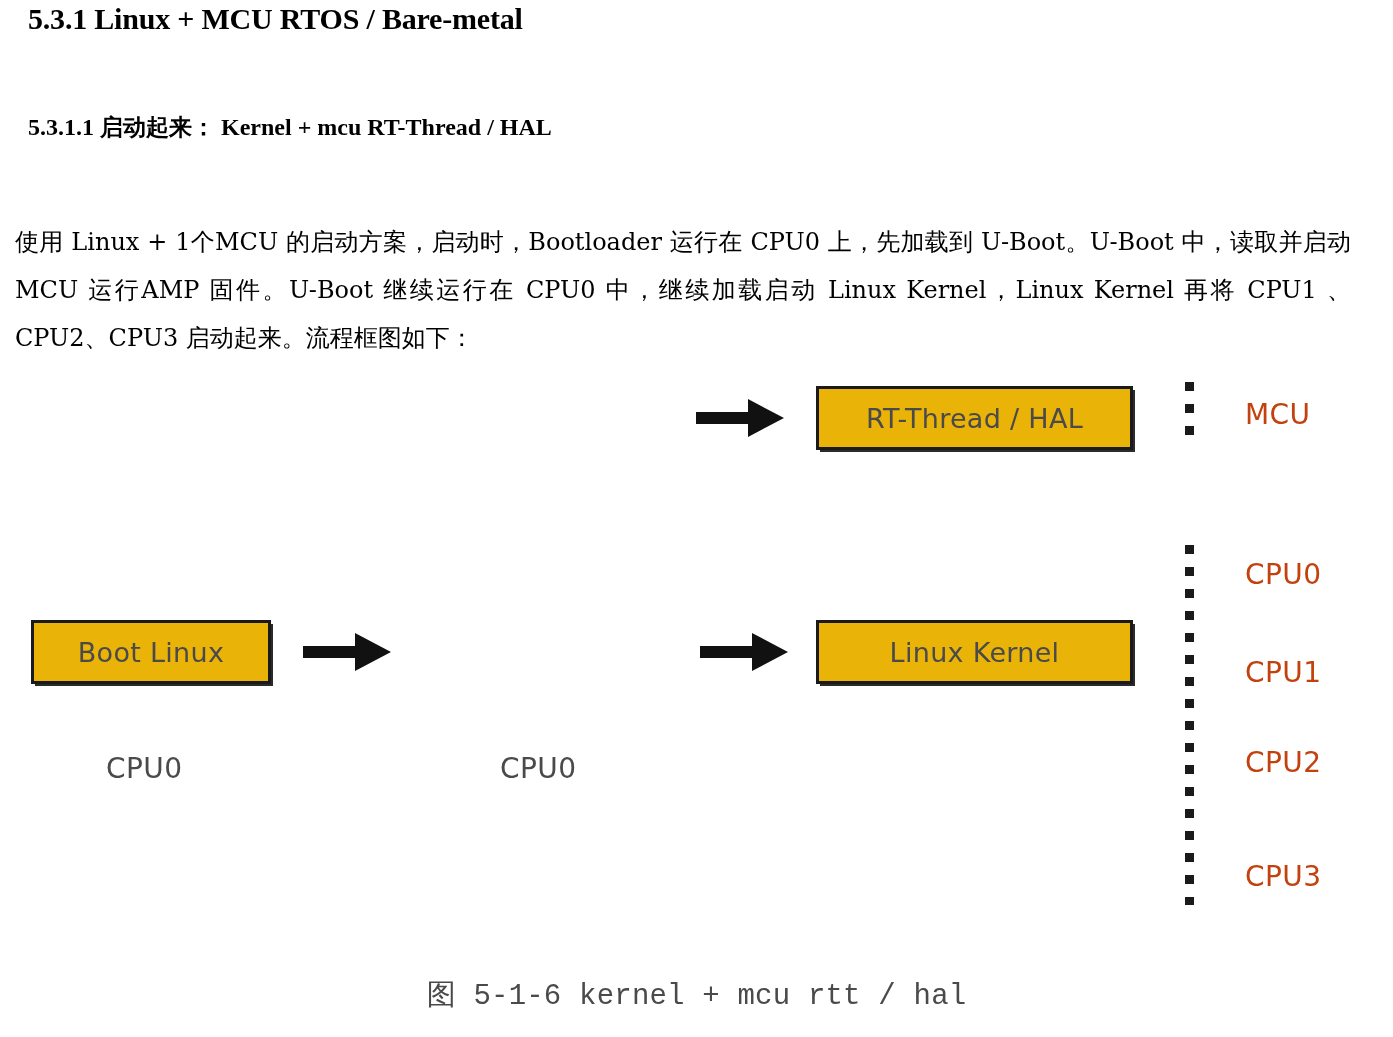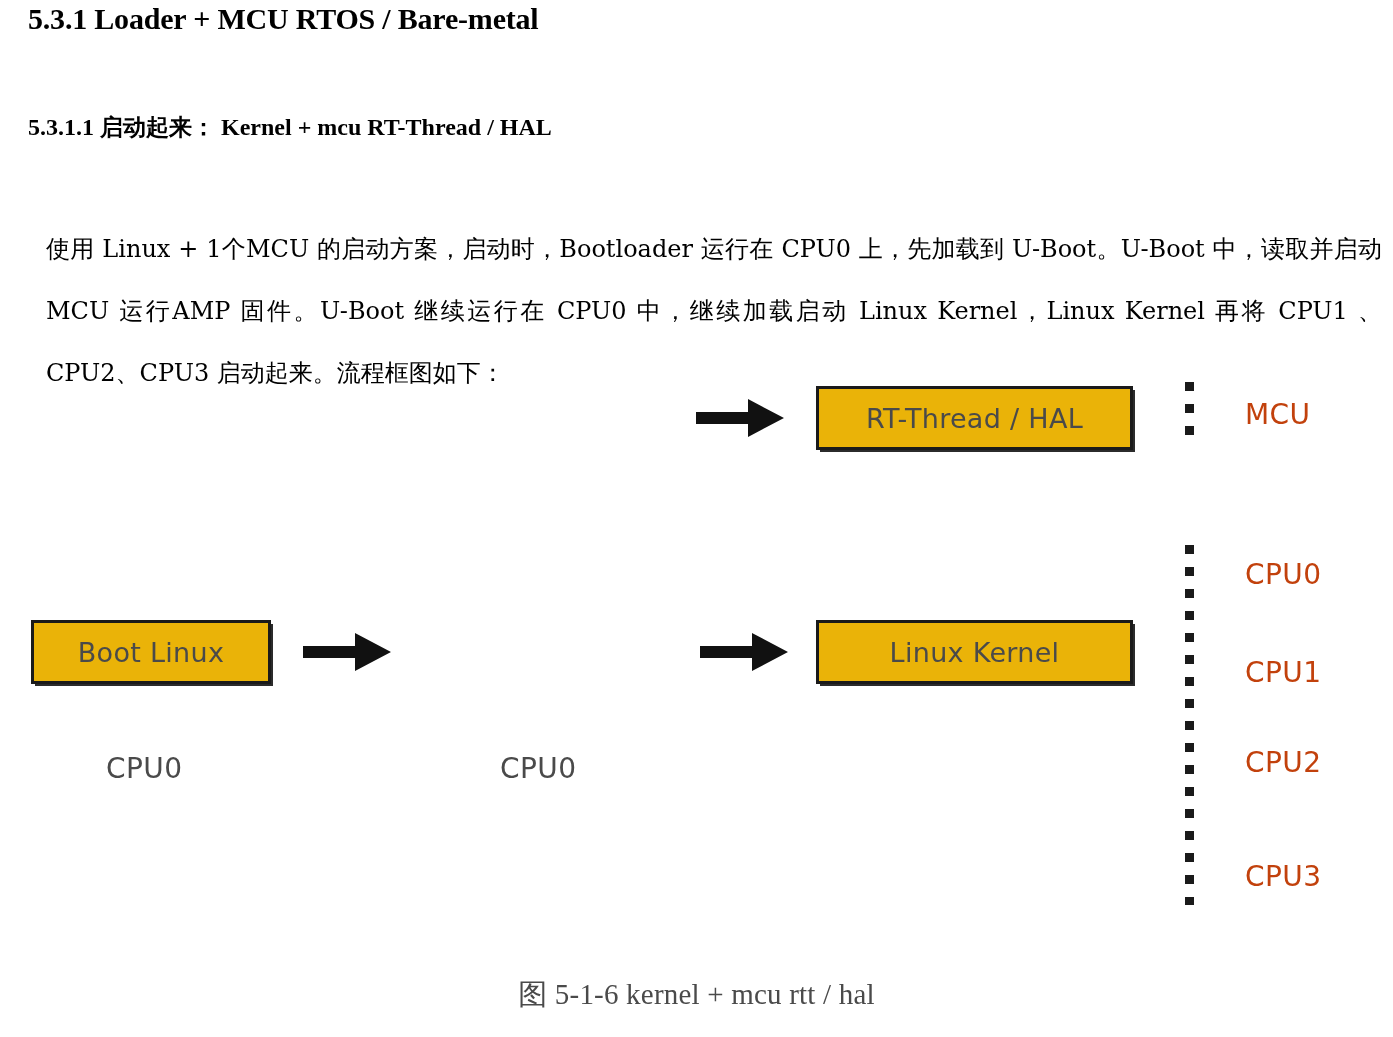--- a/index.html
+++ b/index.html
@@ -38,26 +38,26 @@
   }
   .heading2 .cjk {
     font-family: "DejaVu Sans", sans-serif;
     font-weight: bold;
     font-size: 23px;
   }
 
   
   .body-par {
     position: absolute;
-    left: 46px;
+    left: 15px;
     top: 218px;
     width: 1336px;
     font-family: "Liberation Serif", serif;
     font-size: 25px;
-    line-height: 62px;
+    line-height: 47px;
     text-align: justify;
   }
   .body-par .cjk {
     font-family: "DejaVu Serif", serif;
     font-size: 24px;
   }
 
   
   .diagram {
     position: absolute;
@@ -136,26 +136,26 @@
     position: absolute;
     left: 0;
     top: 975px;
     width: 1393px;
     text-align: center;
     font-family: "DejaVu Sans", sans-serif;
     font-size: 29px;
     color: #4a4a4a;
     letter-spacing: 0.2px;
   }
-  .caption .cjk { font-family: Liberation Serif, serif; text-align: right; }
+  .caption .cjk { font-family: Liberation Mono, monospace; text-align: right; }
 </style>
 </head>
 <body>
 
-<div class="heading1">5.3.1 Loader + MCU RTOS / Bare-metal</div>
+<div class="heading1">5.3.1 Linux + MCU RTOS / Bare-metal</div>
 
 <div class="heading2">
   <span>5.3.1.1 </span><span class="cjk">启动起来：</span><span>  Kernel + mcu RT-Thread / HAL</span>
 </div>
 
 <div class="body-par">
   <span class="cjk">使用 Linux + 1个MCU 的启动方案，启动时，Bootloader 运行在 CPU0 上，先加载到 U-Boot。U-Boot 中，读取并启动 MCU 运行AMP 固件。U-Boot 继续运行在 CPU0 中，继续加载启动 Linux Kernel，Linux Kernel 再将 CPU1 、CPU2、CPU3 启动起来。流程框图如下：</span>
 </div>
 
 <div class="diagram">

